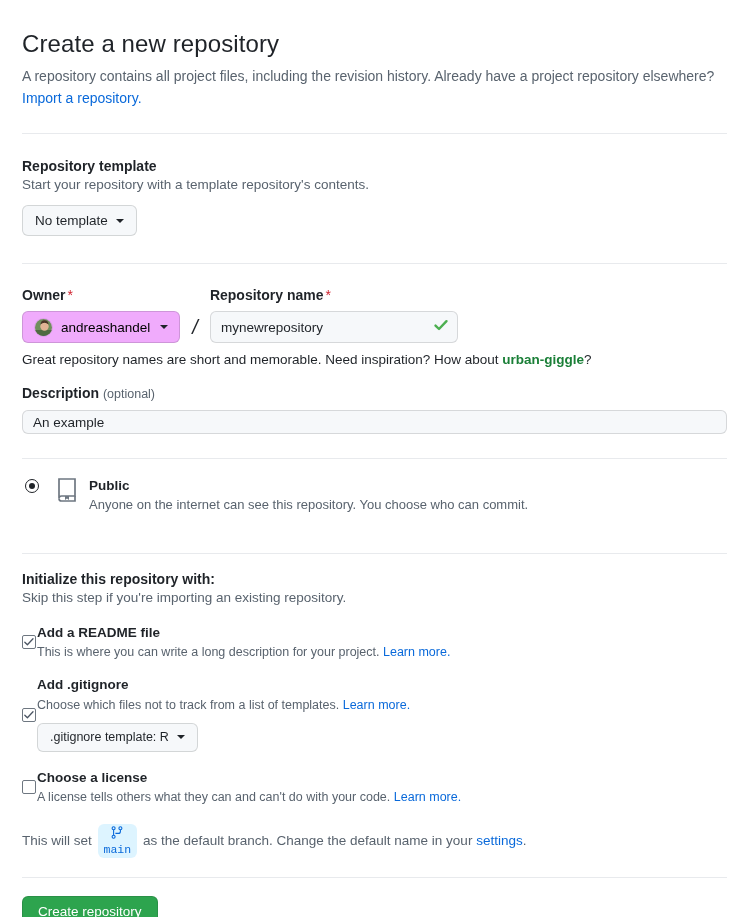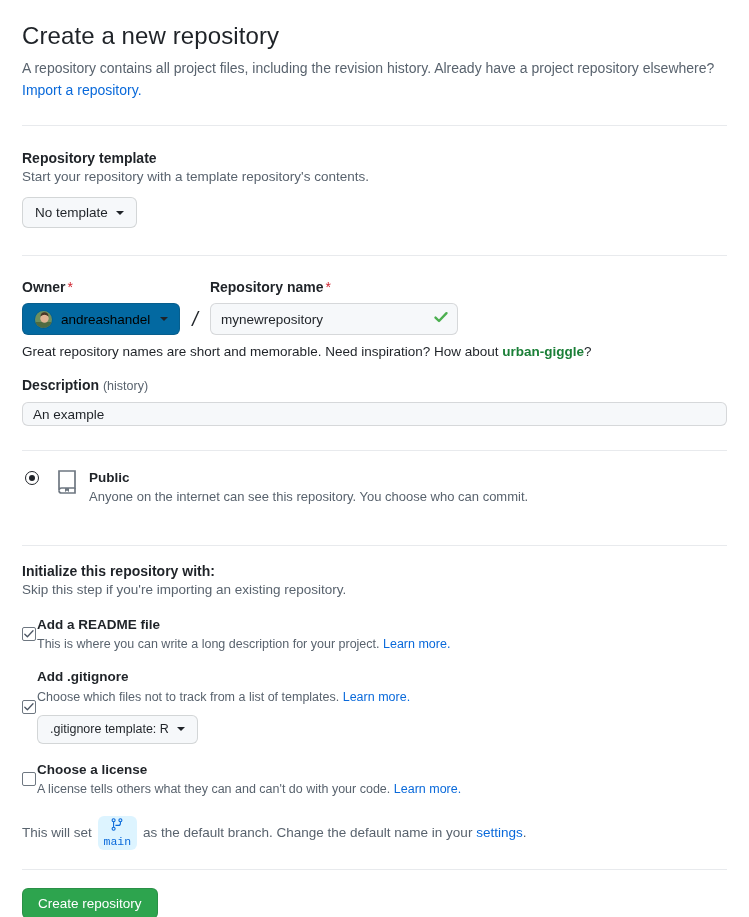--- a/index.html
+++ b/index.html
@@ -11,21 +11,21 @@
     font-family: "Liberation Sans", sans-serif;
     color: #1f2328;
     overflow: hidden;
   }
   .page { padding: 0 22px; }
 
   h1.page-title {
     font-size: 24px;
     font-weight: 400;
     color: #1f2328;
-    margin: 22px 0 8px 0;
+    margin: 30px 0 8px 0;
     letter-spacing: 0.1px;
   }
   .intro {
     font-size: 14px;
     color: #59636e;
     line-height: 1.55;
     margin: 0;
     max-width: 710px;
   }
   a.blue-link { color: #0969da; text-decoration: none; }
@@ -84,21 +84,21 @@
     padding: 0 2px 4px 2px;
     font-style: italic;
   }
 
   .owner-btn {
     display: inline-flex;
     align-items: center;
     gap: 8px;
     height: 32px;
     padding: 0 11px;
-    background: #0369a1;
+    background: #f0abfc;
     border: 1px solid rgba(31,35,40,0.16);
     border-radius: 6px;
     font-size: 13.5px;
     cursor: pointer;
   }
   .avatar {
     width: 19px; height: 19px;
     border-radius: 50%;
     overflow: hidden;
     flex: 0 0 auto;
@@ -280,21 +280,21 @@
     </div>
 
     <p class="hint">
       <span>Great repository names are short and memorable. Need inspiration? How about </span><a class="green-link" href="#">urban-giggle</a><span>?</span>
     </p>
   </div>
 
   <div style="padding-top:18px">
     <div class="section-label">
       <span>Description</span>
-      <span class="optional-note">(history)</span>
+      <span class="optional-note">(optional)</span>
     </div>
     <div style="height:9px"></div>
     <input class="desc-input" type="text" value="An example" style="">
   </div>
 
   <div style="height:24px"></div>
   <hr class="sep">
 
   <div style="padding-top:17px">
 

